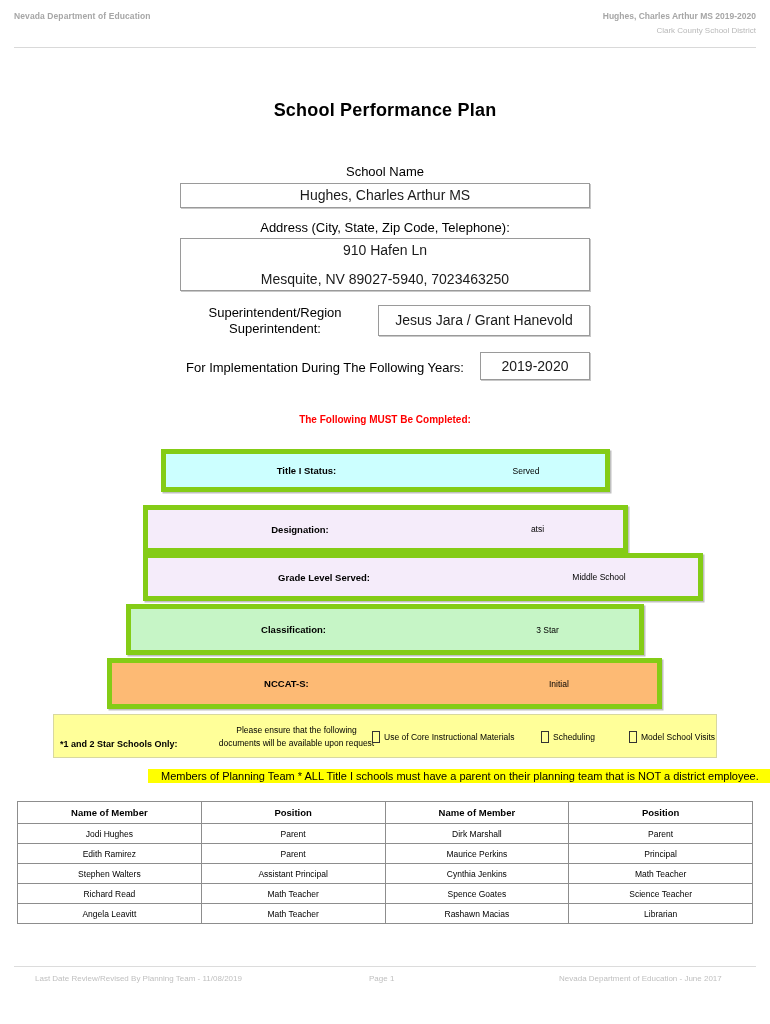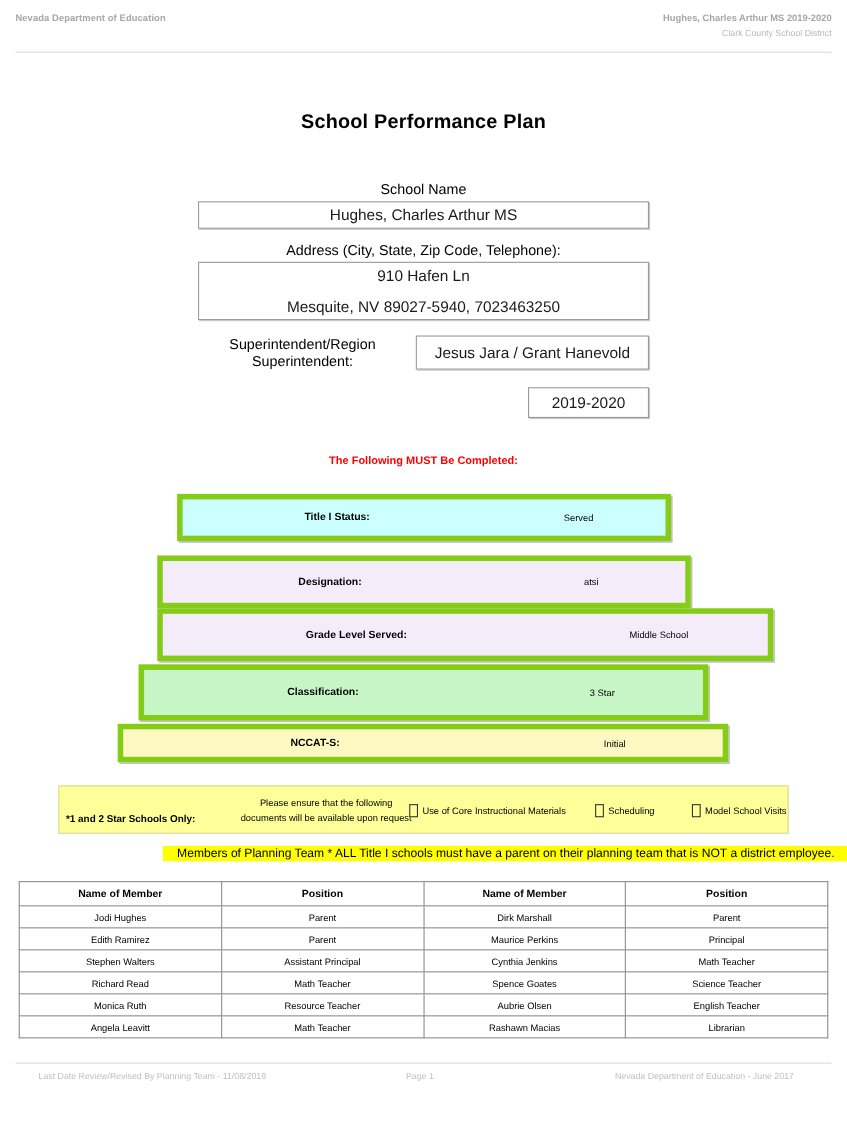--- a/index.html
+++ b/index.html
@@ -280,20 +280,21 @@
   <div class="field-box" id="address-box">
     <span class="val">910 Hafen Ln</span>
     <span class="val">Mesquite, NV  89027-5940, 7023463250</span>
   </div>
 
   <div class="field-label" id="supt-label">Superintendent/Region Superintendent:</div>
   <div class="field-box" id="supt-box">
     <span class="val">Jesus Jara / Grant Hanevold</span>
   </div>
 
+  <div class="field-label" id="years-label">For Implementation During The Following Years:</div>
   <div class="field-box" id="years-box">
     <span class="val">2019-2020</span>
   </div>
 
   <div class="must-complete">The Following MUST Be Completed:</div>
 
   <div id="status-bars-host">
       <div class="status-bar" style="top: 449px; left: 161px; width: 449px; height: 43px; background: rgb(204, 255, 255);">
         <span class="s-label">Title I Status:</span>
         <span class="s-value">Served</span>
@@ -303,21 +304,21 @@
         <span class="s-value">atsi</span>
       </div>
       <div class="status-bar" style="top: 553px; left: 143px; width: 560px; height: 48px; background: rgb(245, 236, 250);">
         <span class="s-label">Grade Level Served:</span>
         <span class="s-value">Middle School</span>
       </div>
       <div class="status-bar" style="top: 604px; left: 126px; width: 518px; height: 51px; background: rgb(198, 245, 198);">
         <span class="s-label">Classification:</span>
         <span class="s-value">3 Star</span>
       </div>
-      <div class="status-bar" style="top: 658px; left: 107px; width: 555px; height: 35px; background: #fef9c3;">
+      <div class="status-bar" style="top: 658px; left: 107px; width: 555px; height: 51px; background: #fdba74;">
         <span class="s-label">NCCAT-S:</span>
         <span class="s-value">Initial</span>
       </div>
     </div>
 
   <div class="star-band">
     <div class="sb-title">*1 and 2 Star Schools Only:</div>
     <div class="sb-note">
       <div>Please ensure that the following</div>
       <div>documents will be available upon request</div>
@@ -366,26 +367,20 @@
           <td>Cynthia Jenkins</td>
           <td>Math Teacher</td>
         </tr>
         <tr>
           <td>Richard Read</td>
           <td>Math Teacher</td>
           <td>Spence Goates</td>
           <td>Science Teacher</td>
         </tr>
         <tr>
-          <td>Monica Ruth</td>
-          <td>Resource Teacher</td>
-          <td>Aubrie Olsen</td>
-          <td>English Teacher</td>
-        </tr>
-        <tr>
           <td>Angela Leavitt</td>
           <td>Math Teacher</td>
           <td>Rashawn Macias</td>
           <td>Librarian</td>
         </tr>
       </tbody>
   </table>
 
   <div class="footer-rule"></div>
   <div class="doc-footer">

